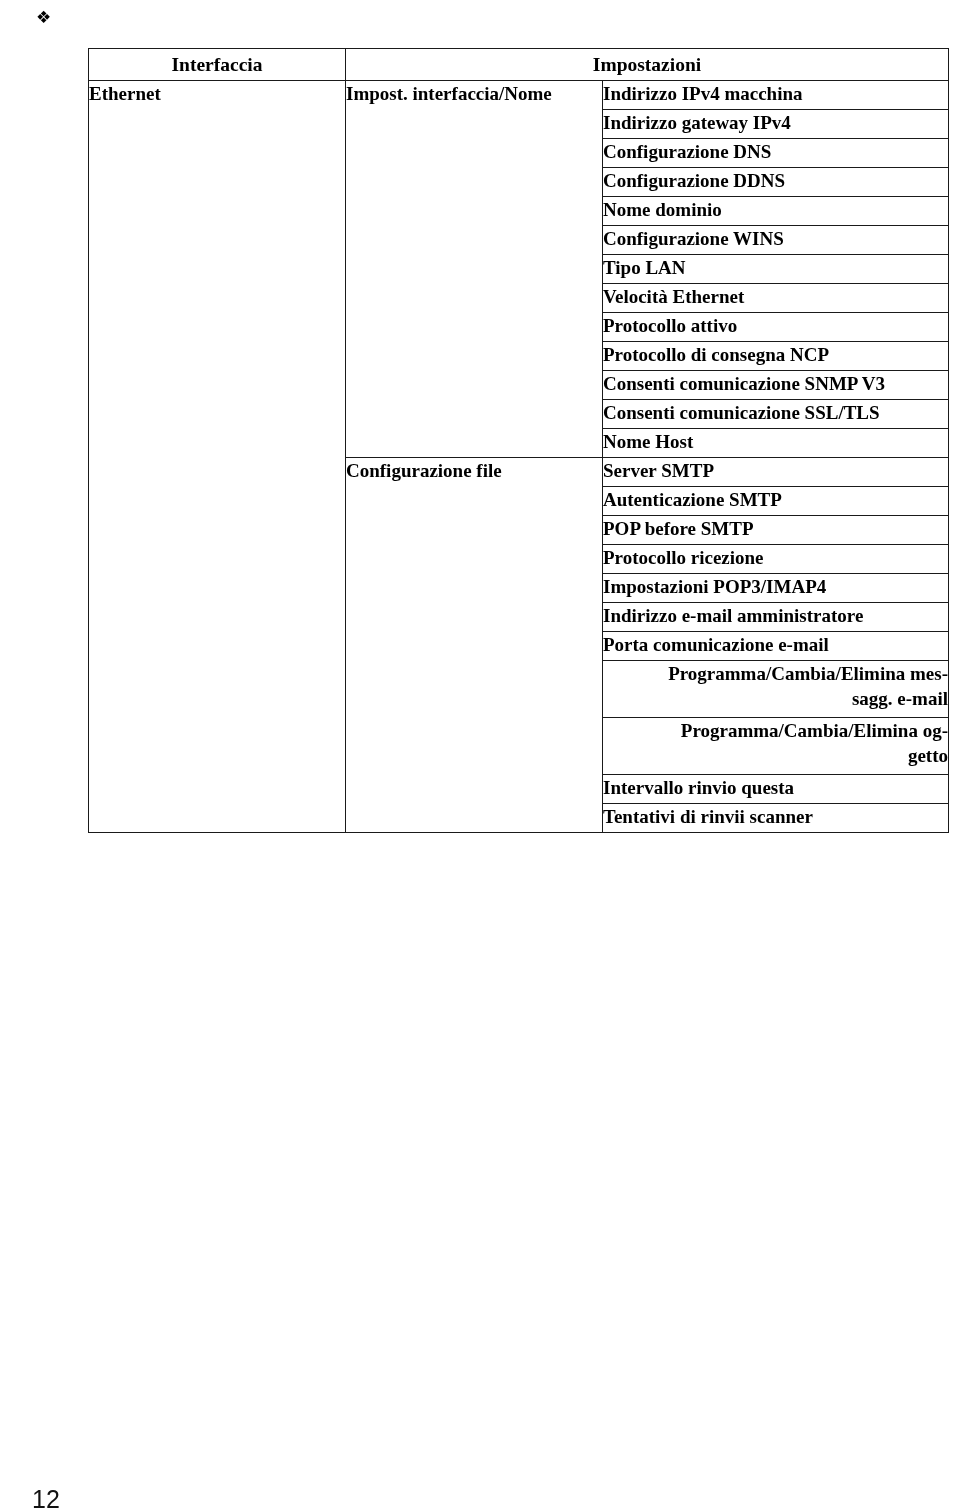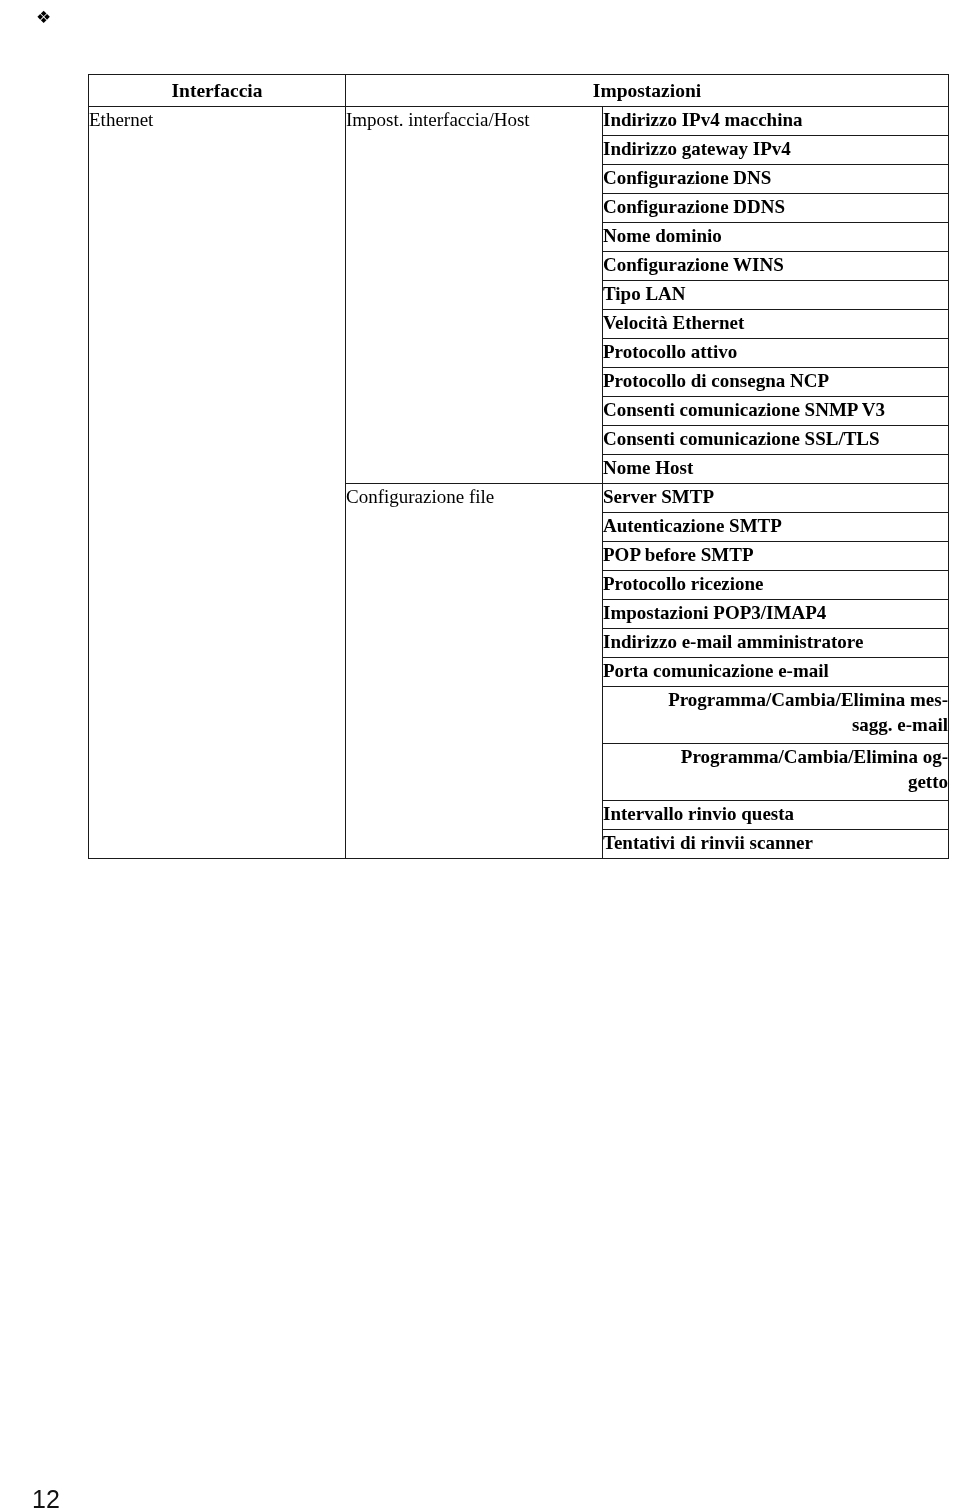--- a/index.html
+++ b/index.html
@@ -44,21 +44,20 @@
     position: absolute;
     left: 88px;
     top: 48px;
     width: 860px;
   }
   table.spec {
     border-collapse: collapse;
     table-layout: fixed;
     width: 860px;
     font-size: 19px;
-    margin-top: 26px;
   }
   table.spec col.c1 { width: 257px; }
   table.spec col.c2 { width: 257px; }
   table.spec col.c3 { width: 346px; }
 
   table.spec th, table.spec td {
     border: 1.3px solid #1a1a1a;
     padding: 0;
     vertical-align: top;
   }
@@ -83,20 +82,21 @@
   .cell.two-line {
     height: 56px;
     text-align: right;
   }
   .cell .ln { display: block; }
 
   
   .span-cell {
     padding: 6px 0 0 10px;
     line-height: 25px;
+    font-weight: bold;
   }
 
   
   .page-number {
     position: absolute;
     left: 32px;
     top: 1464px;
     font-family: "Liberation Sans", "DejaVu Sans", sans-serif;
     font-size: 25px;
     line-height: 30px;
@@ -120,21 +120,21 @@
     </colgroup>
     <thead>
       <tr>
         <th class="hdr-cell">Interfaccia</th>
         <th class="hdr-cell" colspan="2">Impostazioni</th>
       </tr>
     </thead>
     <tbody id="table-body">
         <tr>
           <td class="span-cell" rowspan="24">Ethernet</td>
-          <td class="span-cell" rowspan="13">Impost. interfaccia/Host</td>
+          <td class="span-cell" rowspan="13">Impost. interfaccia/Nome</td>
           <td class="cell">
             <span class="ln">Indirizzo IPv4 macchina</span>
           </td>
         </tr>
         <tr>
           <td class="cell">
             <span class="ln">Indirizzo gateway IPv4</span>
           </td>
         </tr>
         <tr>

